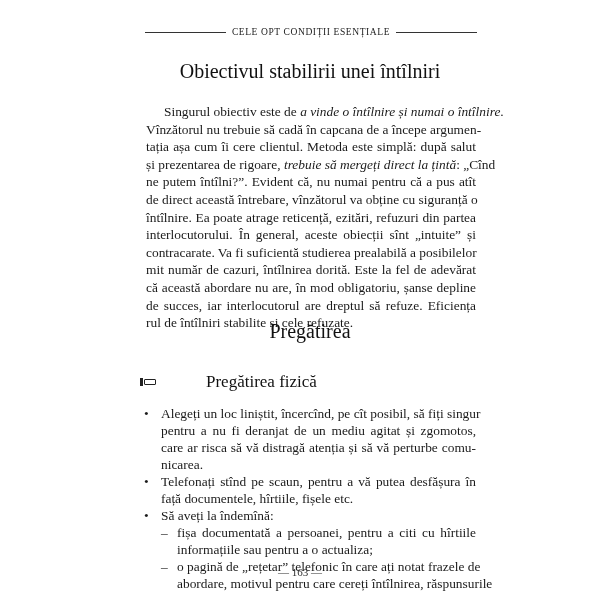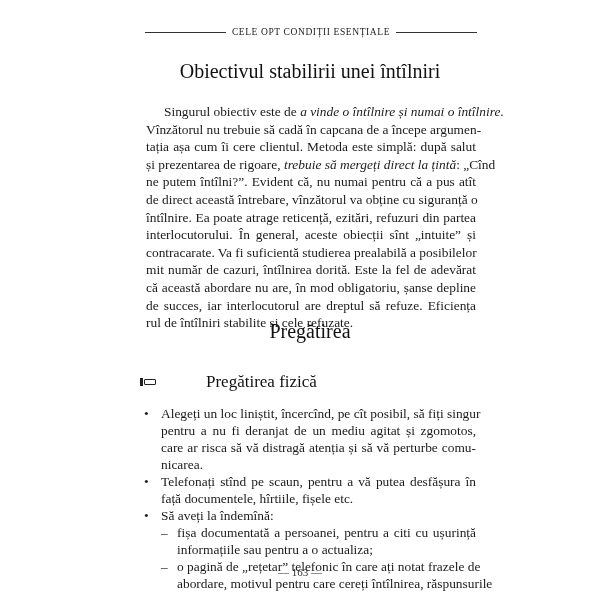--- a/index.html
+++ b/index.html
@@ -85,21 +85,21 @@
         <span class="bullet">•</span>
         <span class="line">Telefonați stînd pe scaun, pentru a vă putea desfășura în</span>
         <span class="line last">față documentele, hîrtiile, fișele etc.</span>
       </li>
       <li>
         <span class="bullet">•</span>
         <span class="line last">Să aveți la îndemînă:</span>
         <ul class="dashes">
           <li>
             <span class="dash">–</span>
-            <span class="line">fișa documentată a persoanei, pentru a citi cu ușurință</span>
+            <span class="line">fișa documentată a persoanei, pentru a citi cu hîrtiile</span>
             <span class="line last">informațiile sau pentru a o actualiza;</span>
           </li>
           <li>
             <span class="dash">–</span>
             <span class="line">o pagină de „rețetar” telefonic în care ați notat frazele de</span>
             <span class="line last">abordare, motivul pentru care cereți întîlnirea, răspunsurile</span>
           </li>
         </ul>
       </li>
     </ul>

